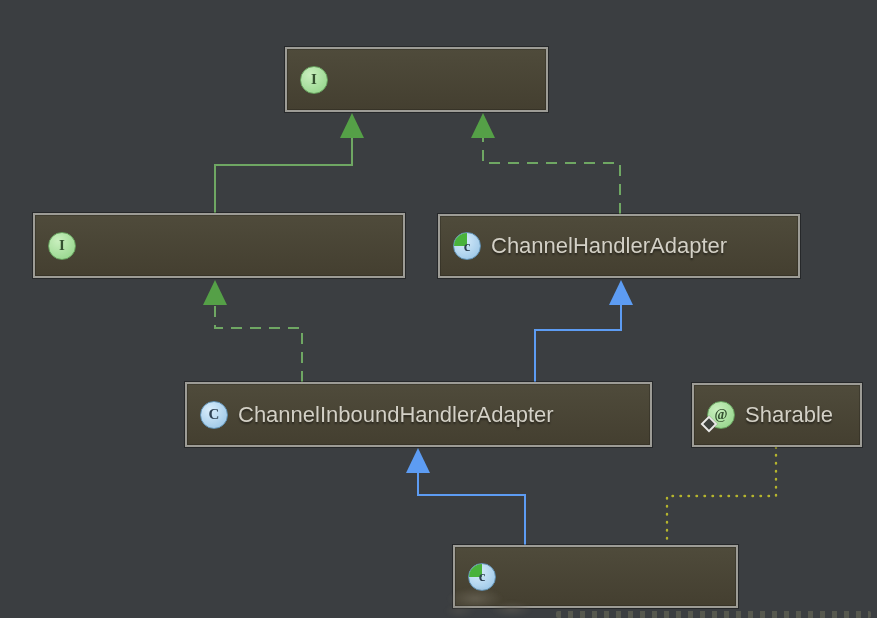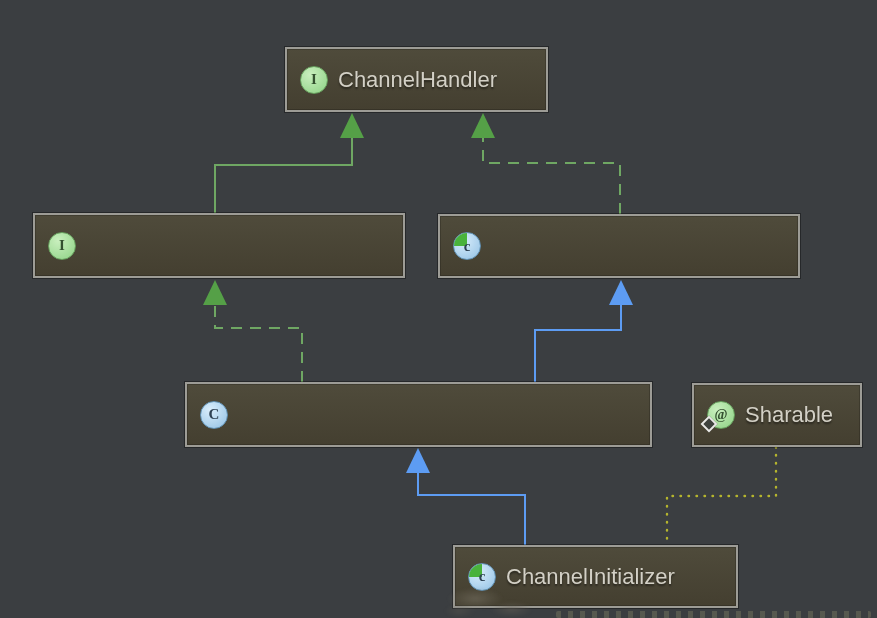--- a/index.html
+++ b/index.html
@@ -101,52 +101,52 @@
 
     <g>
       <polyline points="776,447 776,496 667,496 667,545" fill="none" stroke="#b5b52e" stroke-width="2.4" stroke-dasharray="0.5,7.5" stroke-linecap="round"></polyline>
     </g>
   </svg>
 
   <div class="node" id="n-channel-handler">
     <span class="icon icon-interface">
         <span>I</span>
       </span>
-    <span class="label">ChannelHandler</span>
   </div>
 
   <div class="node" id="n-channel-inbound-handler">
     <span class="icon icon-interface">
         <span>I</span>
       </span>
   </div>
 
   <div class="node" id="n-channel-handler-adapter">
     <span class="icon icon-abstract">
         <span>c</span>
       </span>
+    <span class="label">ChannelHandlerAdapter</span>
   </div>
 
   <div class="node" id="n-channel-inbound-handler-adapter">
     <span class="icon icon-class">
         <span>C</span>
       </span>
+    <span class="label">ChannelInboundHandlerAdapter</span>
   </div>
 
   <div class="node" id="n-sharable">
     <span class="icon icon-annotation">
       <span>@</span>
       <span class="static-diamond"></span>
     </span>
     <span class="label">Sharable</span>
   </div>
 
   <div class="node" id="n-channel-initializer">
     <span class="icon icon-abstract">
         <span>c</span>
       </span>
-    <span class="label">ChannelInitializer</span>
   </div>
 
   <div class="smudge"></div>
   <div class="watermark-remnant"></div>
 
 </div>
 
 </body></html>

